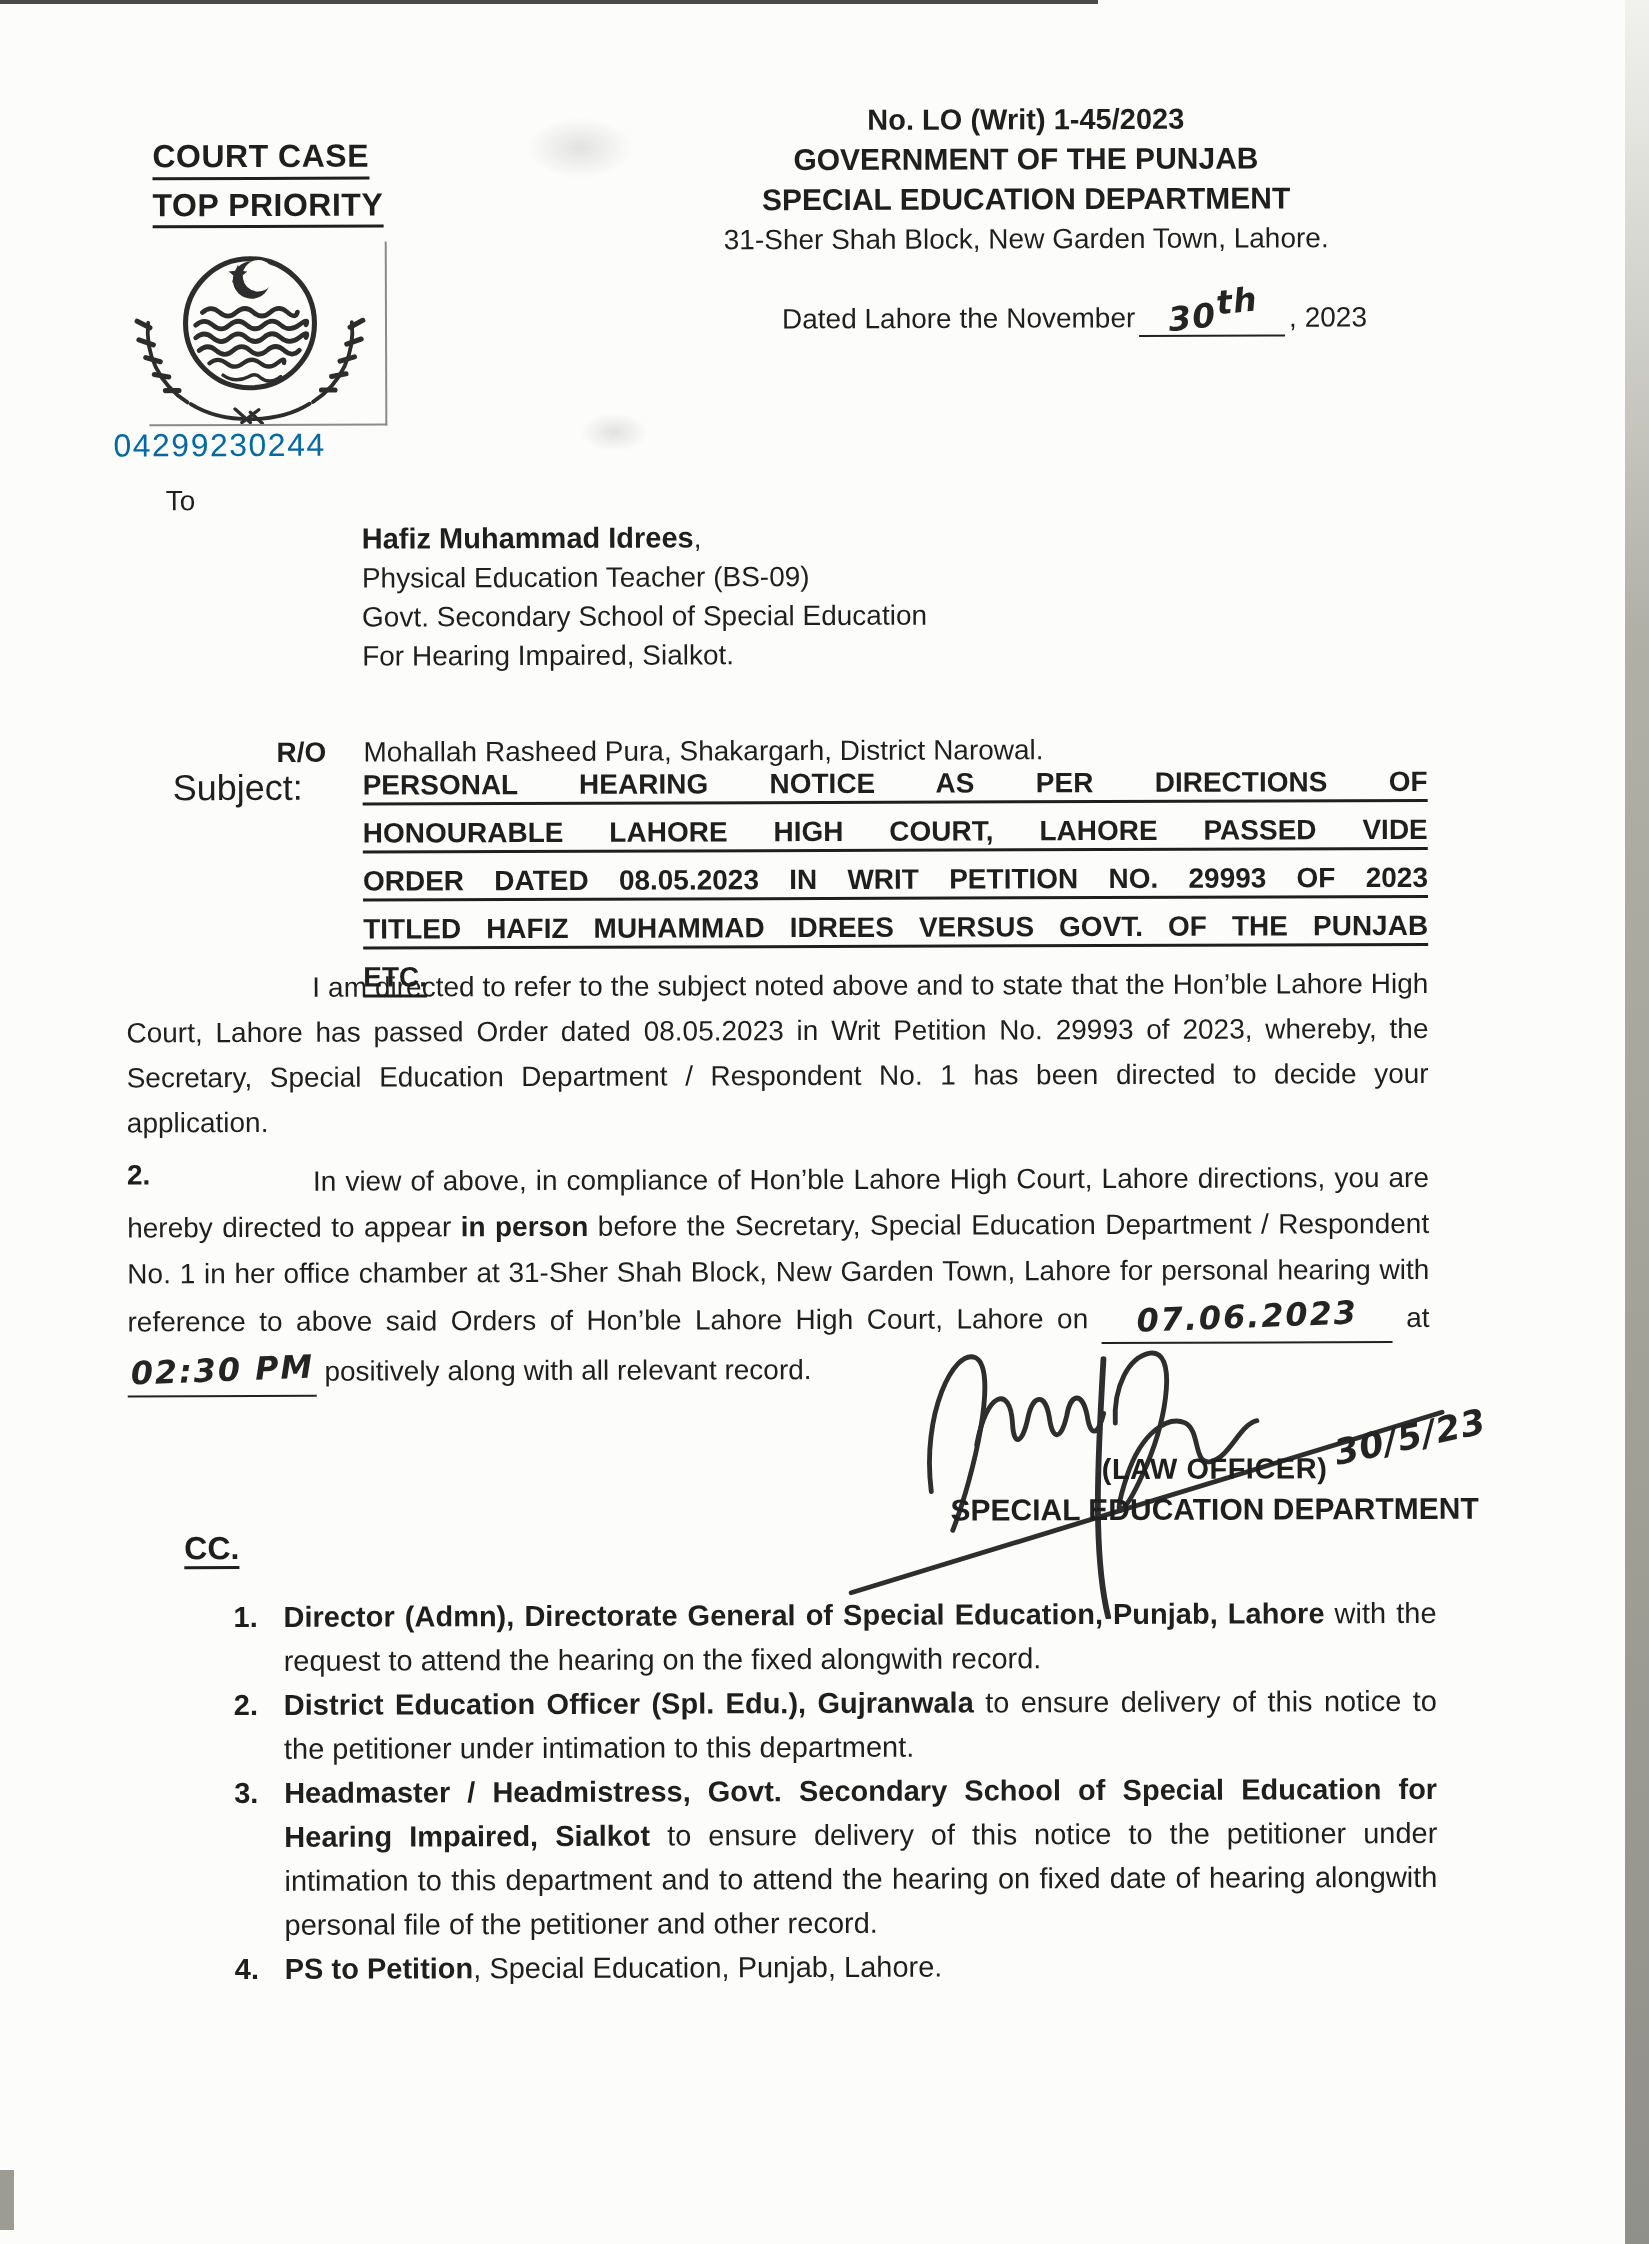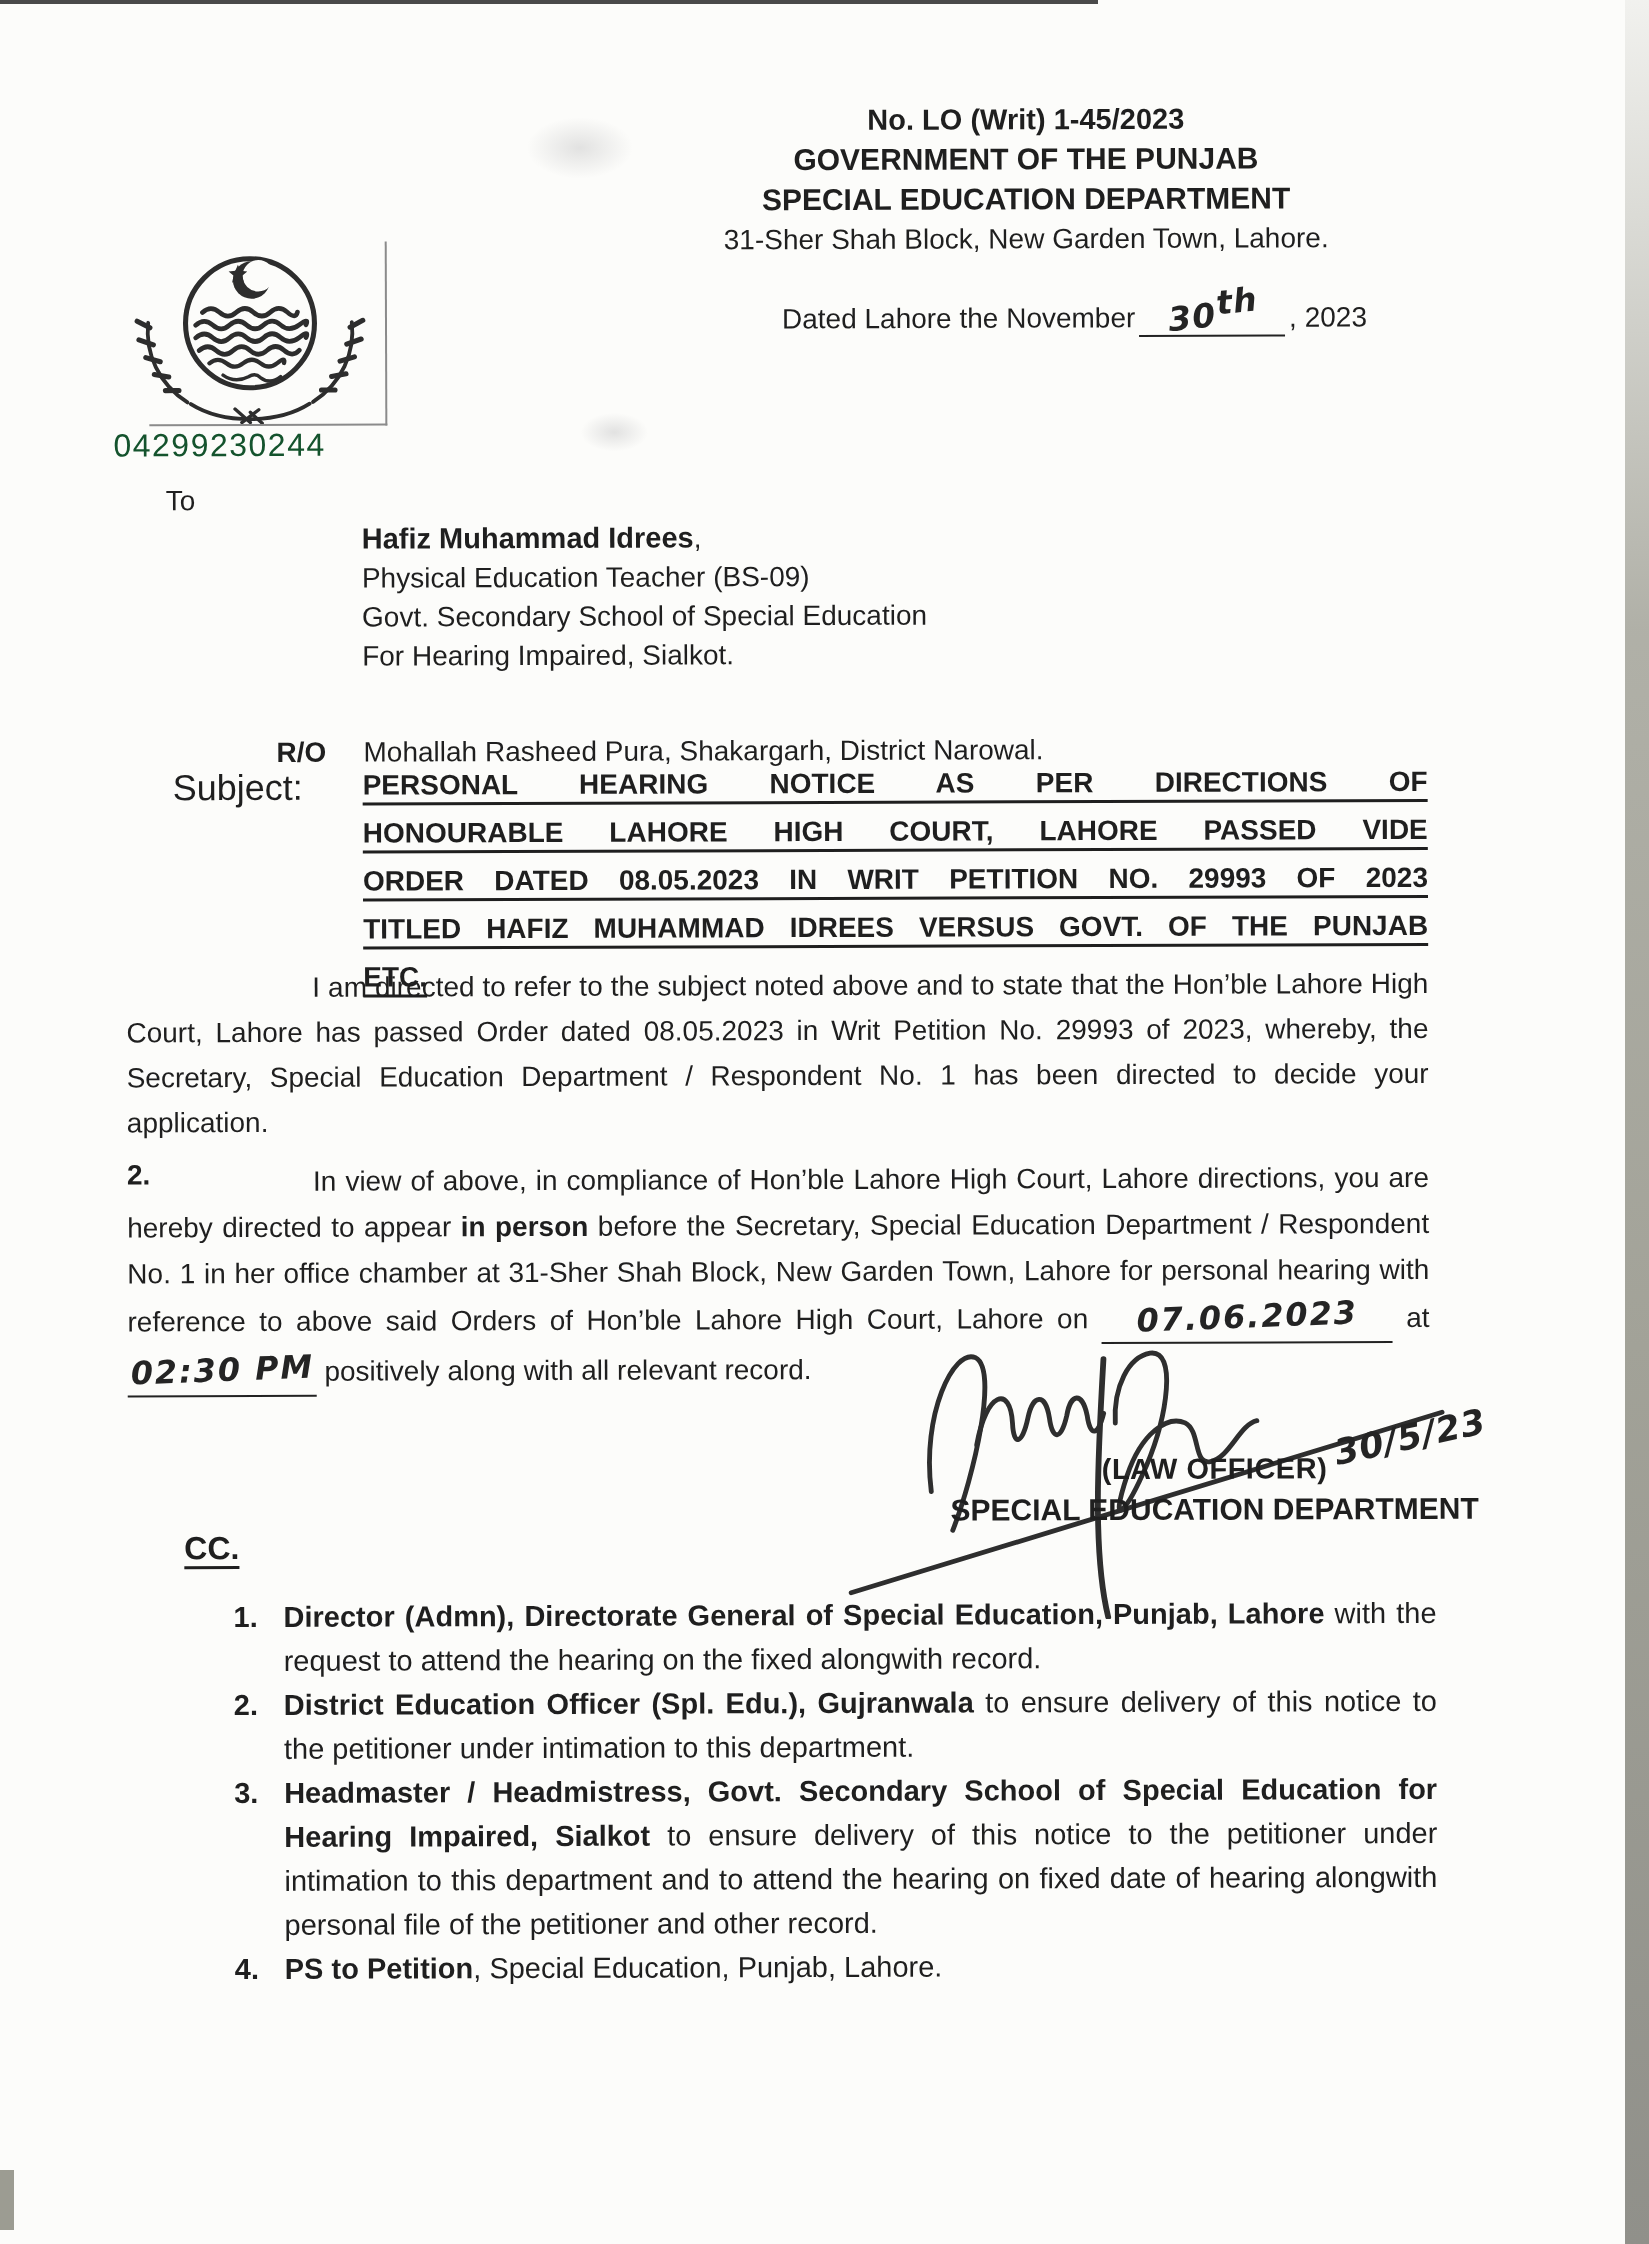--- a/index.html
+++ b/index.html
@@ -20,21 +20,21 @@
   }
   .bl-strip { left:0; top:2170px; width:13.6px; height:60px; background:#9c9c92; }
   .smudge { border-radius:50%; background:radial-gradient(rgba(120,120,125,0.20), rgba(120,120,125,0) 70%); }
 
   
   .stamp { left:155px; top:138px; font-size:32px; font-weight:700; letter-spacing:0.5px; line-height:1; }
   .stamp > div { display:table; border-bottom:3.9px solid #1f1f1f; padding-bottom:4.9px; margin-bottom:8.7px; }
 
   
   .crest { left:115px; top:239px; }
-  .logo-num { left:115px; top:425px; font-size:32px; letter-spacing:1.5px; color:#14532d; }
+  .logo-num { left:115px; top:425px; font-size:32px; letter-spacing:1.5px; color:#0369a1; }
   .box-vline { left:387px; top:240px; width:1.9px; height:184px; background:#8b8b8b; }
   .box-hline { left:151px; top:422px; width:238px; height:1.9px; background:#8b8b8b; }
 
   
   .hdr { left:582px; top:100px; width:893px; text-align:center; line-height:40px; }
   .hdr .ref  { font-size:29px; font-weight:700; }
   .hdr .gov  { font-size:30px; font-weight:700; }
   .hdr .dept { font-size:30px; font-weight:700; }
   .hdr .addr { font-size:28px; }
 
@@ -81,20 +81,24 @@
   .cc-list { left:231px; top:1593px; width:1203px; font-size:29px; line-height:44px; }
   .cc-item { position:relative; padding-left:50px; text-align:justify; }
   .cc-item .num { position:absolute; left:0; top:0; font-weight:700; }
 </style>
 </head>
 <body>
 
 <div class="page">
   <div class="tilt">
 
+    <div class="abs stamp">
+      <div>COURT CASE</div>
+      <div>TOP PRIORITY</div>
+    </div>
 
     <svg class="abs crest" width="274" height="190" viewBox="0 0 320 224">
       <g stroke="#2d2d2d" fill="none" stroke-linecap="round">
         <circle cx="160" cy="97" r="76" stroke-width="6"></circle>
 
         <path stroke-width="5.5" d="M104,84 q10,-9 20,0 t20,0 t20,0 t20,0 t20,0 t12,0"></path>
         <path stroke-width="5.5" d="M96,99 q10,-9 20,0 t20,0 t20,0 t20,0 t20,0 t22,0 t8,0"></path>
         <path stroke-width="5.5" d="M96,114 q10,-9 20,0 t20,0 t20,0 t20,0 t20,0 t22,0 t8,0"></path>
         <path stroke-width="5.5" d="M100,129 q10,-9 20,0 t20,0 t20,0 t20,0 t20,0 t18,0"></path>
         <path stroke-width="5" d="M112,144 q10,-8 20,0 t20,0 t20,0 t20,0 t8,0"></path>

